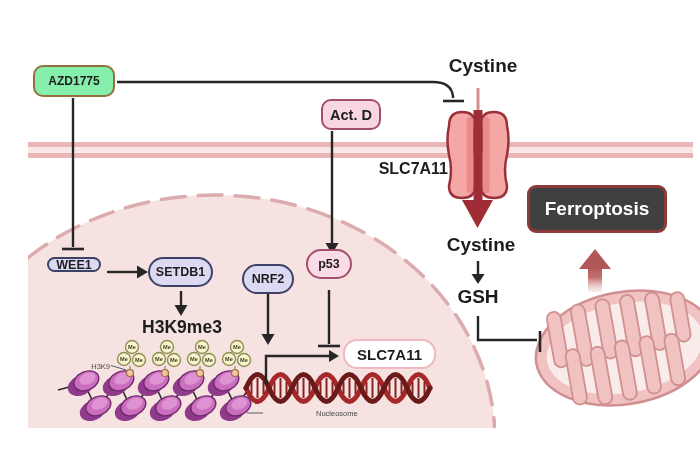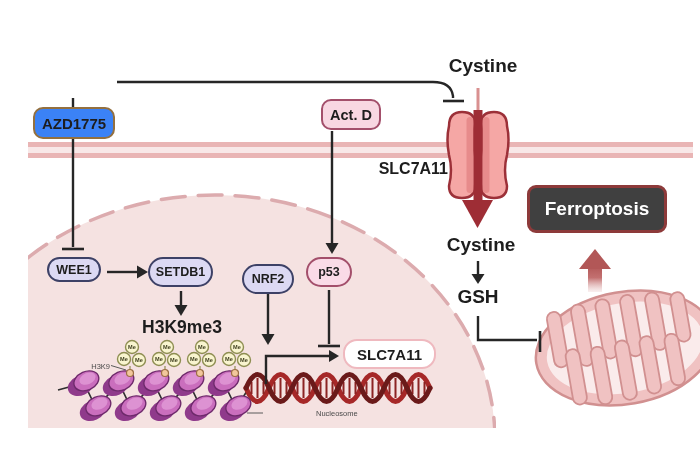--- a/index.html
+++ b/index.html
@@ -4,33 +4,33 @@
 <style>
   html,body{margin:0;padding:0;background:#fff;}
   #stage{position:relative;width:700px;height:469px;background:#ffffff;overflow:hidden;
          font-family:"Liberation Sans",sans-serif;color:#1d1d1d;}
   #art{position:absolute;left:0;top:0;}
   svg text{font-family:"Liberation Sans",sans-serif;}
   .lbl{position:absolute;display:flex;align-items:center;justify-content:center;
        font-weight:bold;white-space:nowrap;}
   .pillbox{border-radius:10px;box-sizing:border-box;}
   .oval{border-radius:15px;box-sizing:border-box;font-size:12.5px;}
-  .azd{left:33px;top:65px;width:82px;height:32px;background:#3b82f6;border:2.5px solid #94703f;font-size:15px;margin-top:42px;}
+  .azd{left:33px;top:65px;width:82px;height:32px;background:#86efac;border:2.5px solid #94703f;font-size:12px;}
   .actd{left:298px;top:99px;width:60px;height:31px;background:#f8d7e2;border:2.5px solid #a34f6b;font-size:14.5px;margin-left:23px;}
   .cys-top{left:438px;top:53px;width:90px;height:26px;font-size:19px;}
   .slc-mem{left:362px;top:158px;width:86px;height:22px;font-size:16px;justify-content:flex-end;}
   .ferro{left:527px;top:185px;width:140px;height:48px;background:#404040;border:3px solid #8d3a3a;
          border-radius:9px;color:#fff;font-size:19px;box-sizing:border-box;}
   .cys-cyt{left:437px;top:233px;width:88px;height:24px;font-size:19px;}
   .gsh{left:437px;top:285px;width:82px;height:24px;font-size:19px;}
   .lros{left:556px;top:329px;width:110px;height:24px;font-size:20px;justify-content:flex-start;}
-  .wee1{left:47px;top:257px;width:54px;height:25px;background:#dcd9f3;border:2.5px solid #3d4166;}
+  .wee1{left:47px;top:257px;width:54px;height:15px;background:#dcd9f3;border:2.5px solid #3d4166;}
   .setdb1{left:148px;top:257px;width:65px;height:30px;background:#dcd9f3;border:2.5px solid #3d4166;}
   .nrf2{left:242px;top:257px;width:52px;height:30px;background:#dcd9f3;border:2.5px solid #3d4166;margin-top:7px;}
-  .p53{left:306px;top:257px;width:46px;height:30px;background:#fadbe7;border:2.5px solid #a34f6b;}
+  .p53{left:306px;top:249px;width:46px;height:30px;background:#fadbe7;border:2.5px solid #a34f6b;}
   .h3k9me3{left:134px;top:315px;width:96px;height:24px;font-size:17.5px;}
   .slcgene{left:343px;top:339px;width:93px;height:30px;background:#ffffff;border:2.5px solid #efb9bf;
            border-radius:14px;font-size:15px;box-sizing:border-box;}
   .tiny{font-weight:normal;font-size:7.5px;color:#4a4a4a;}
   .h3k9{left:84px;top:361px;width:26px;height:10px;justify-content:flex-end;}
   .nucl{left:276px;top:408px;width:60px;height:10px;justify-content:flex-start;margin-left:40px;}
 </style>
 </head>
 <body>
 

